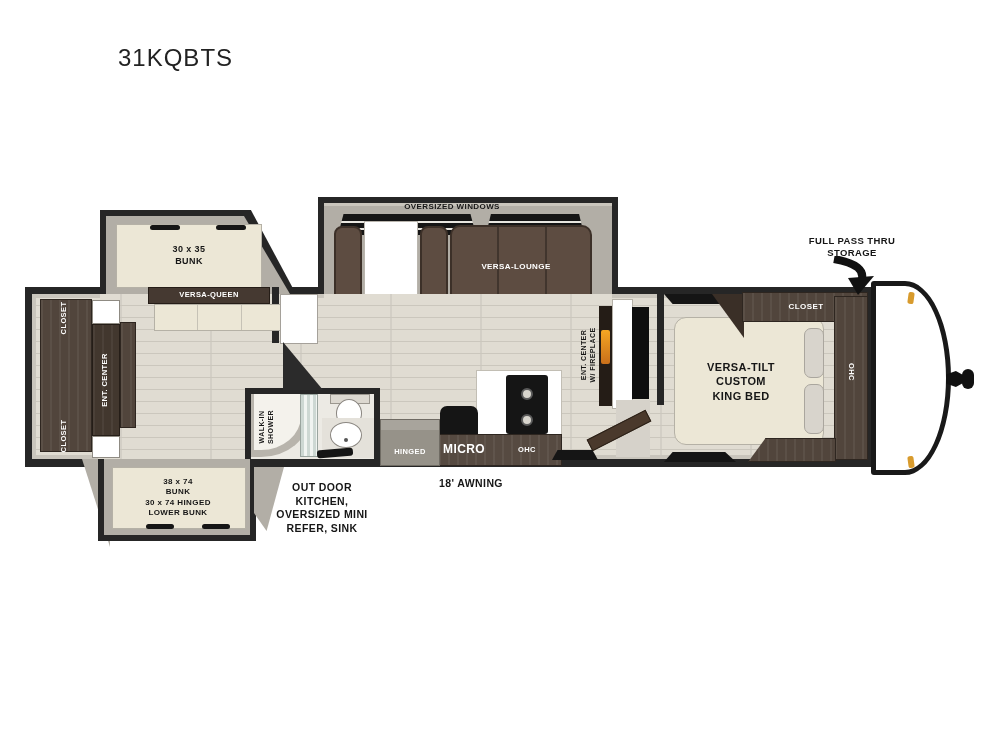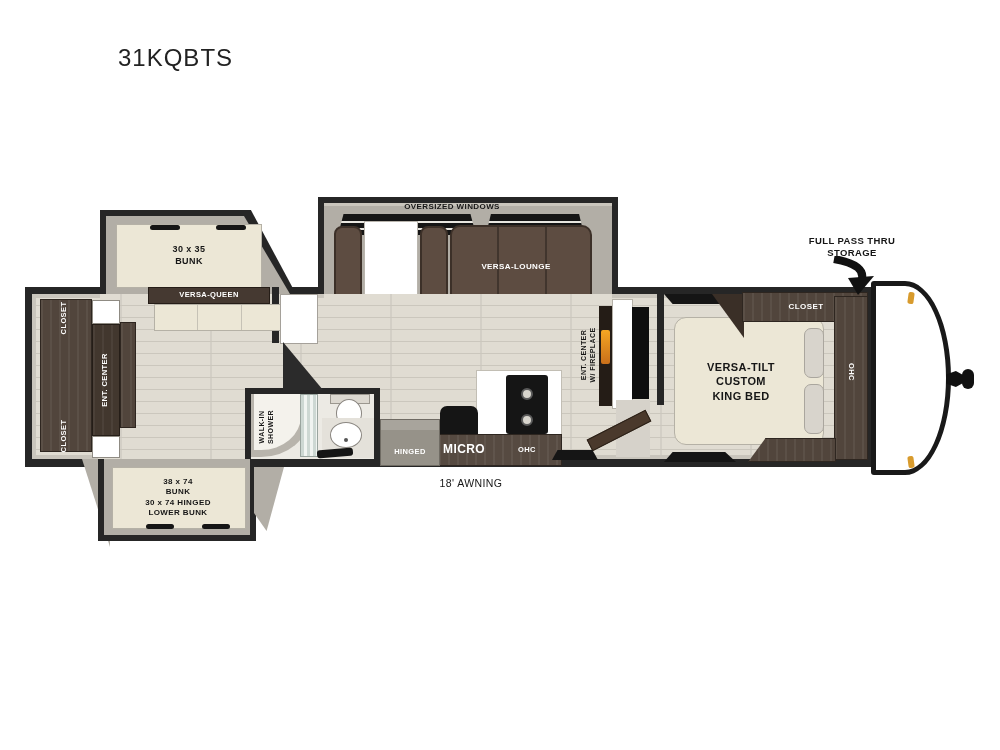--- a/index.html
+++ b/index.html
@@ -170,16 +170,20 @@
   <div class="slidefloor" style="left:104px;top:459px;width:146px;height:76px;"></div>
   <div class="cream" style="left:112px;top:467px;width:134px;height:62px;"></div>
   <div class="lbl ink" style="left:178px;top:498px;font-size:8px;">38 x 74
 BUNK
 30 x 74 HINGED
 LOWER BUNK</div>
   <div class="blackshape" style="left:146px;top:524px;width:28px;height:5px;border-radius:3px;"></div>
   <div class="blackshape" style="left:202px;top:524px;width:28px;height:5px;border-radius:3px;"></div>
 
   <div class="abs" style="left:254px;top:467px;width:30px;height:64px;background:var(--slide_floor);clip-path:polygon(0 0,100% 0,42% 100%,0 72%);"></div>
+  <div class="lbl ink" style="left:322px;top:508px;font-size:10.5px;font-weight:800;">OUT DOOR
+KITCHEN,
+OVERSIZED MINI
+REFER, SINK</div>
 
-  <div class="lbl ink" style="left:471px;top:484px;font-size:10.5px;font-weight:400;">18' AWNING</div>
+  <div class="lbl ink" style="left:471px;top:484px;font-size:10.5px;font-weight:700;">18' AWNING</div>
 
 </div>
 
 </body></html>

